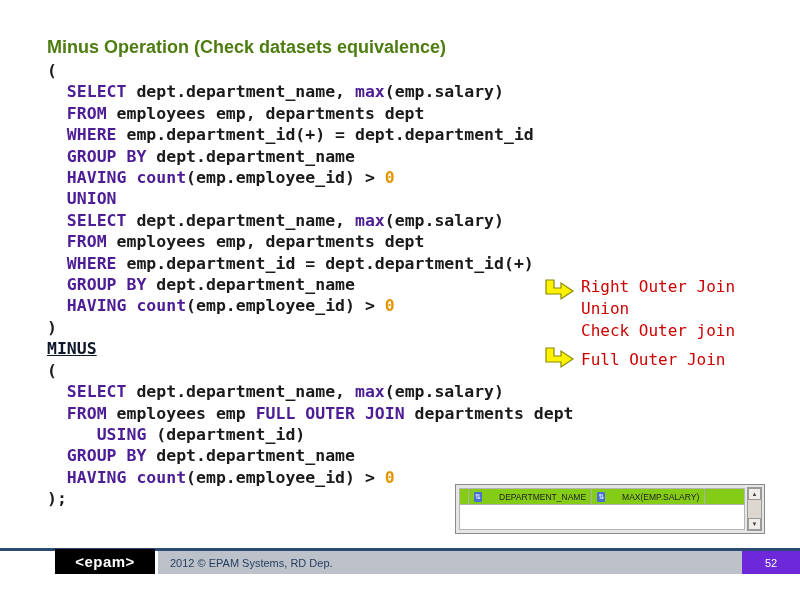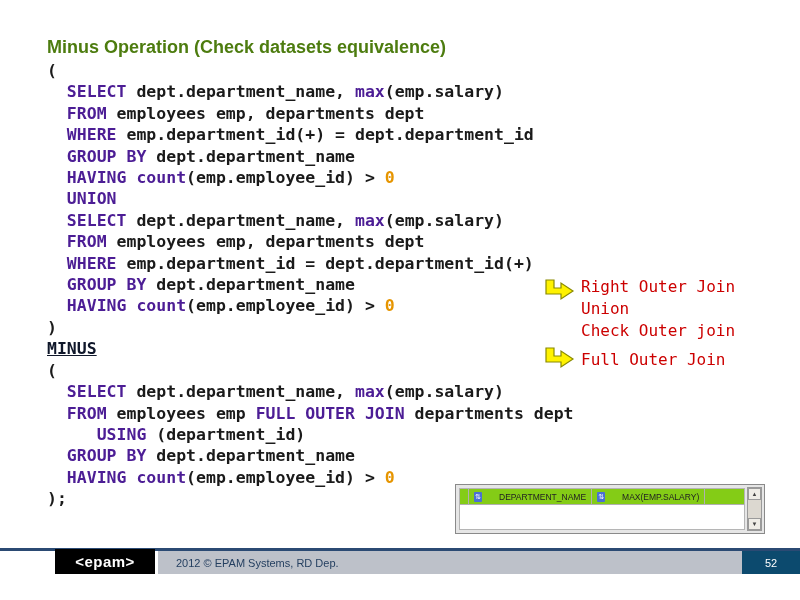--- a/index.html
+++ b/index.html
@@ -72,24 +72,24 @@
     font-size:6px; text-align:center; line-height:11px; color:#444;
   }
 
   
   .footer-line { position:absolute; left:0; top:548px; width:800px; height:3px; background:#2B4A73; }
   .footer-band { position:absolute; left:0; top:551px; width:800px; height:23px; background:#ffffff; }
   .band-gray {
     position:absolute; left:158px; top:0; width:584px; height:23px;
     background:#BDC1C9; display:flex; align-items:center;
   }
-  .band-text { margin-left:18px; font-size:11px; color:#243F60; }
+  .band-text { margin-left:12px; font-size:11px; color:#243F60; }
   .band-page {
     position:absolute; left:742px; top:0; width:58px; height:23px;
-    background:#0c4a6e; color:#ffffff; font-size:11px;
+    background:#6d28d9; color:#ffffff; font-size:11px;
     display:flex; align-items:center; justify-content:center;
   }
   .logo {
     position:absolute; left:55px; top:-2px; width:100px; height:25px;
     background:#000; border-radius:0; color:#fff;
     display:flex; align-items:center; justify-content:center;
     font-weight:bold; font-size:15px; letter-spacing:0.5px;
   }
 </style>
 </head>

